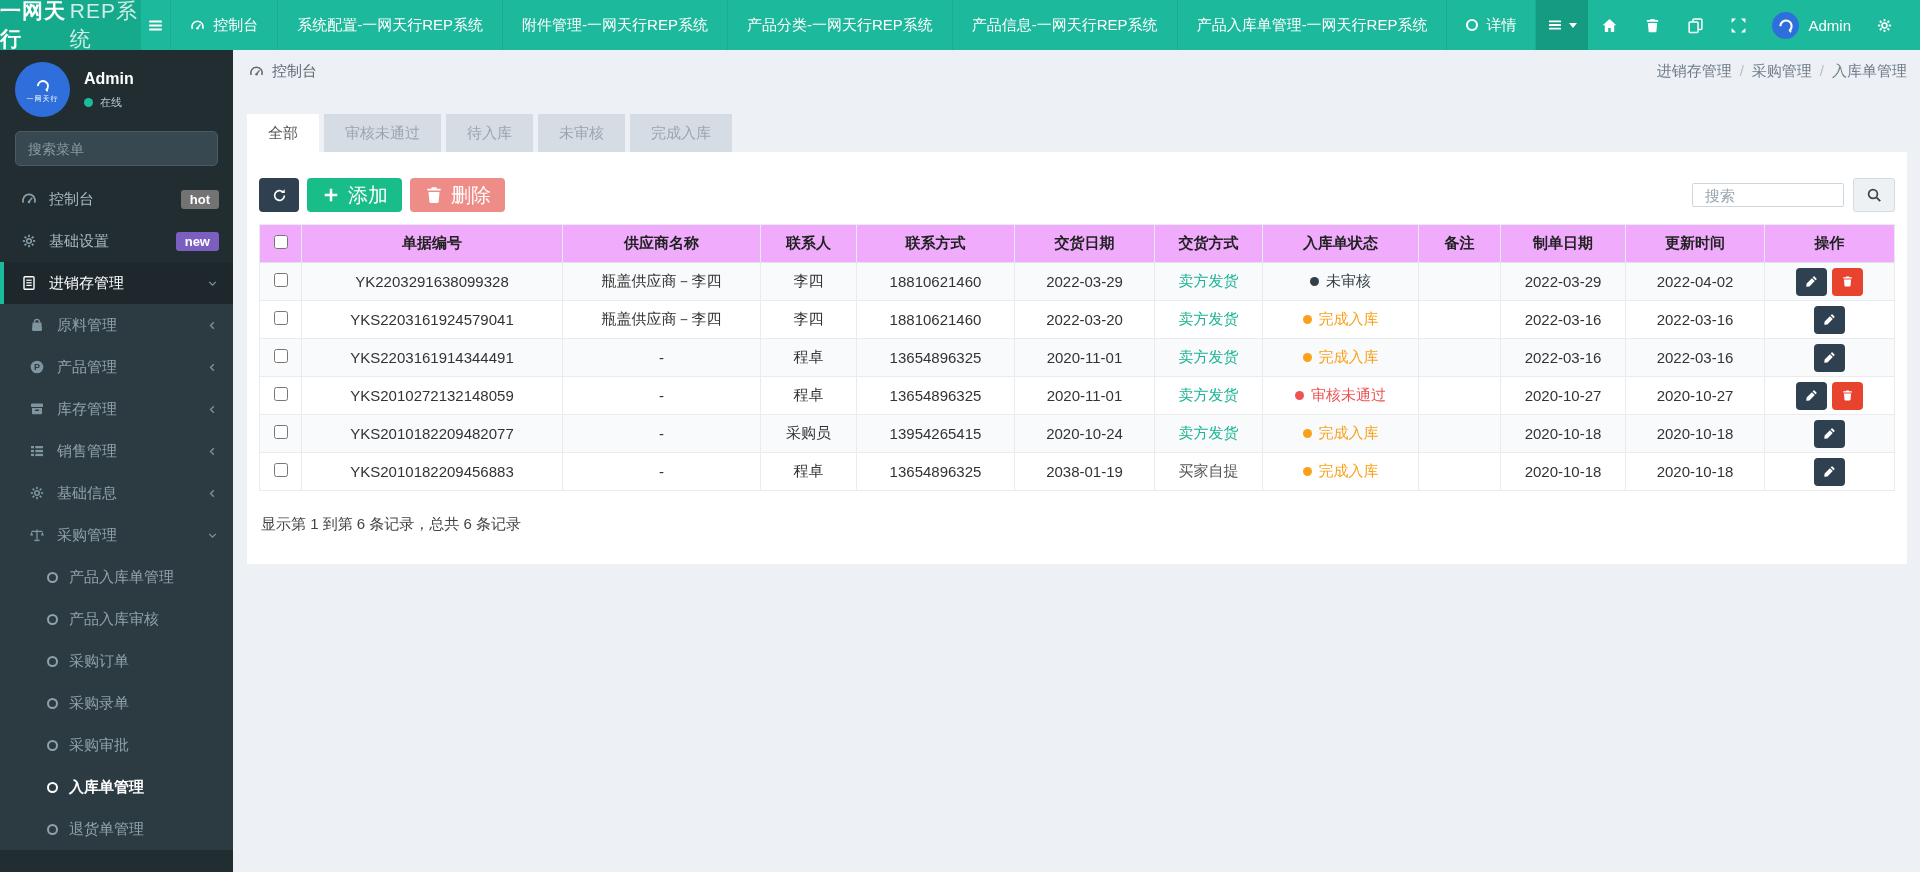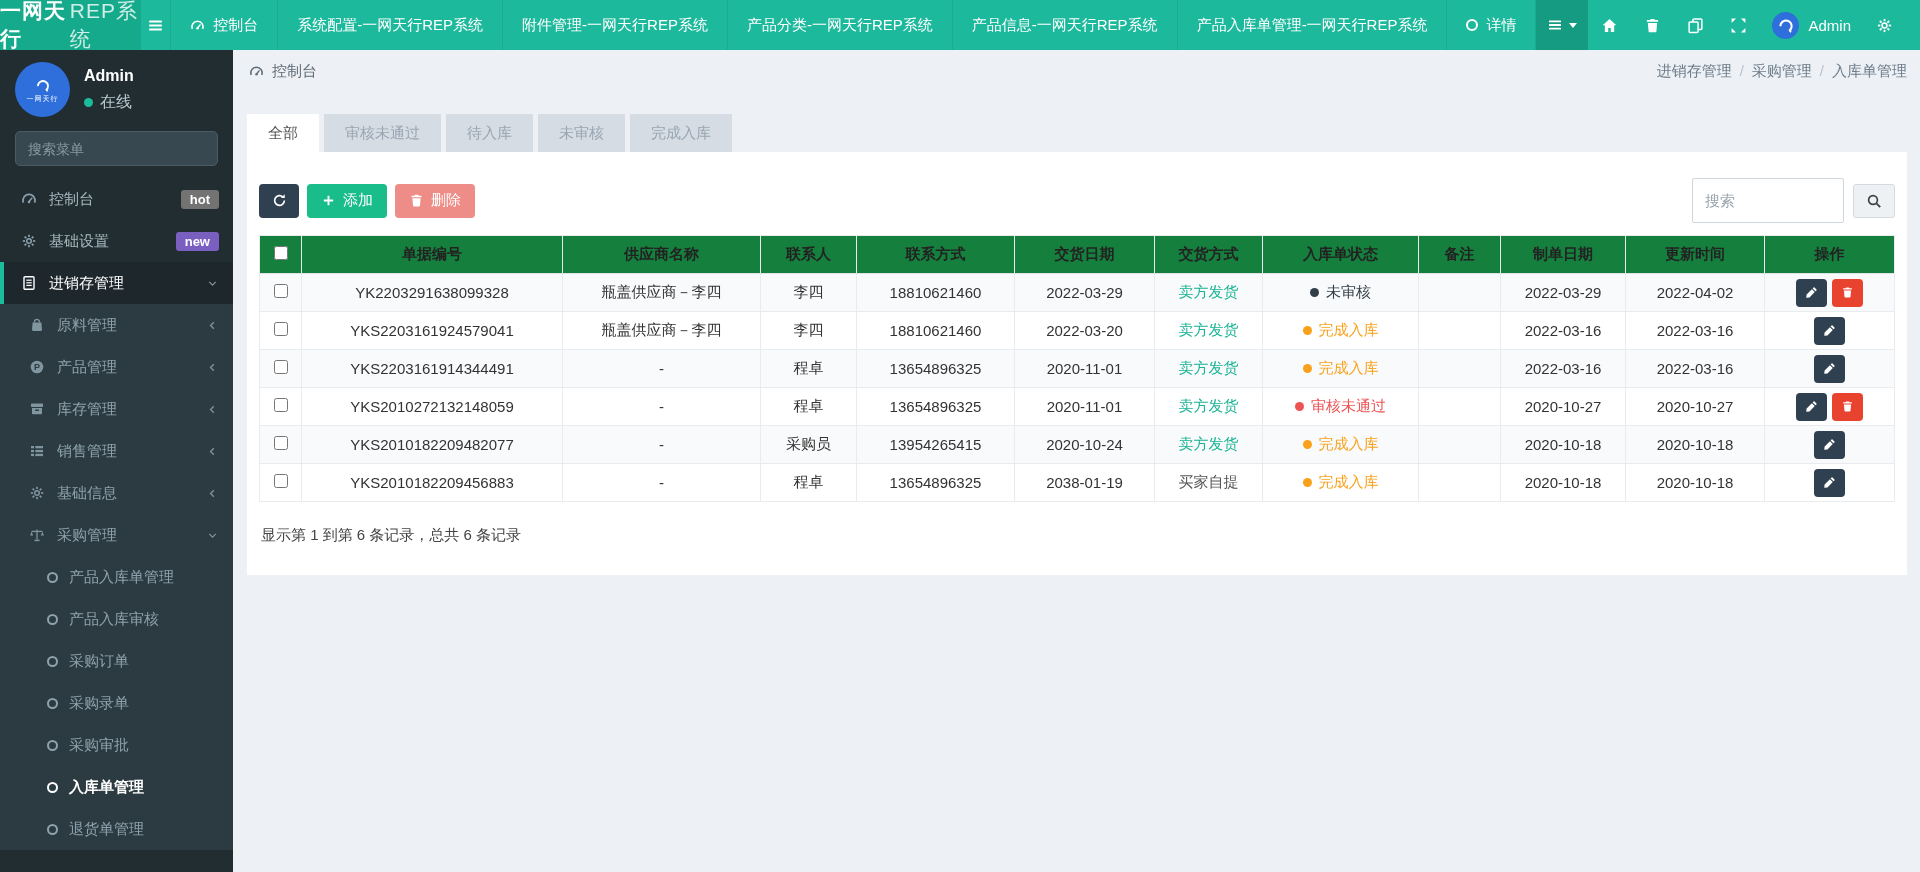--- a/index.html
+++ b/index.html
@@ -29,21 +29,21 @@
   
   .layout { display:flex; height:822px; }
 
   
   .sidebar { width:233px; background:#222d32; color:#a7b8bf; flex:none; overflow:hidden; }
   .user-panel { padding:12px 15px 8px; display:flex; gap:14px; align-items:center; }
   .avatar-lg { width:55px; height:55px; border-radius:50%; background:#2f6fdb; flex:none; display:flex; flex-direction:column; align-items:center; justify-content:center; color:#fff; }
   .avatar-lg svg { width:22px; height:18px; }
   .av-text { font-size:7px; letter-spacing:1px; }
   .user-name { font-weight:bold; color:#fff; font-size:16px; margin-bottom:7px; }
-  .user-status { font-size:16px; color:#b8c7ce; display:flex; align-items:center; gap:7px; }
+  .user-status { font-size:11px; color:#b8c7ce; display:flex; align-items:center; gap:7px; }
   .status-dot { width:9px; height:9px; border-radius:50%; background:#1abc9c; display:inline-block; }
   .sb-search { margin:6px 15px 12px; height:35px; background:#374850; border:1px solid #4b5b64; border-radius:5px; display:flex; align-items:center; padding:0 12px; }
   .sb-search input { flex:1; background:transparent; border:none; outline:none; color:#ccc; font-size:14px; }
   .sb-search input::placeholder { color:#8a9aa3; }
   .sb-search .i { color:#8a9aa3; font-size:15px; }
   ul.menu { list-style:none; }
   .mi { height:42px; display:flex; align-items:center; gap:11px; padding-left:20px; font-size:15px; cursor:pointer; color:#a7b8bf; }
   .mi .mico { width:18px; font-size:16px; display:flex; justify-content:center; color:#8aa0ab; }
   .mi-active-parent { background:#1e282c; border-left:4px solid #1abc9c; padding-left:16px; color:#fff; }
   .mi-active-parent .mico { color:#fff; }
@@ -65,33 +65,33 @@
   .bc-left { display:flex; align-items:center; gap:8px; }
   .bc-right { color:#6e7d8a;margin-left:22px; }
   .bc-sep { color:#b8c2cc; margin:0 8px; }
   .tabstrip { margin:22px 26px 0 14px; display:flex; gap:5px; }
   .ftab { height:38px; line-height:38px; padding:0 21px; font-size:15px; background:#d5dce4; color:#99a5b1; cursor:pointer; }
   .ftab-active { background:#ffffff; color:#555; }
   .panel { margin:0 26px 0 14px; background:#fff; padding:26px 12px 30px; }
 
   
   .toolbar { display:flex; align-items:center; }
-  .btn { height:34px; border:none; border-radius:4px; color:#fff; font-size:15px; display:inline-flex; align-items:center; gap:7px; padding:4px 14px; cursor:pointer; }
+  .btn { height:34px; border:none; border-radius:4px; color:#fff; font-size:20px; display:inline-flex; align-items:center; gap:7px; padding:4px 14px; cursor:pointer; }
   .btn-refresh { background:#2f4050; width:40px; justify-content:center; padding:0; font-size:15px; }
   .btn-add { background:#18bd89; margin-left:8px; }
   .btn-del-toolbar { background:#ee8c87; margin-left:8px; }
   .search-wrap { margin-left:auto; display:flex; align-items:center; gap:9px; }
-  .search-input { width:152px; height:45px; border:1px solid #cfd6dd; border-radius:2px; padding:0 12px; font-size:15px; color:#555; outline:none; }
+  .search-input { width:152px; height:24px; border:1px solid #cfd6dd; border-radius:2px; padding:0 12px; font-size:15px; color:#555; outline:none; }
   .search-input::placeholder { color:#9aa5af; }
   .btn-search { width:42px; height:34px; background:#eef1f4; border:1px solid #d4dae0; border-radius:3px; color:#444; font-size:16px; display:inline-flex; align-items:center; justify-content:center; cursor:pointer; }
 
   
   table.grid { width:100%; border-collapse:collapse; table-layout:fixed; margin-top:12px; font-size:15px; color:#333; }
   .grid th, .grid td { border:1px solid #e9ecef; text-align:center; height:38px; padding:0 6px; overflow:hidden; white-space:nowrap; }
-  .grid th { font-weight:bold; color:#222; background:#15803d; border-bottom:1px solid #dfe3e8; }
+  .grid th { font-weight:bold; color:#222; background:#f0abfc; border-bottom:1px solid #dfe3e8; }
   .grid tr.odd td { background:#f9fafb; }
   .dot { display:inline-block; width:9px; height:9px; border-radius:50%; background:currentColor; margin-right:7px; }
   .st-dark { color:#333f48; }
   .st-orange { color:#f9a11b; }
   .st-red { color:#ee5253; }
   .mc-teal { color:#1ab394; }
   .mc-plain { color:#555;font-family:Liberation Mono, monospace; }
   .ops { white-space:nowrap; }
   .abtn { width:31px; height:28px; border:none; border-radius:4px; color:#fff; display:inline-flex; align-items:center; justify-content:center; cursor:pointer; font-size:13px; }
   .abtn + .abtn { margin-left:5px; }

